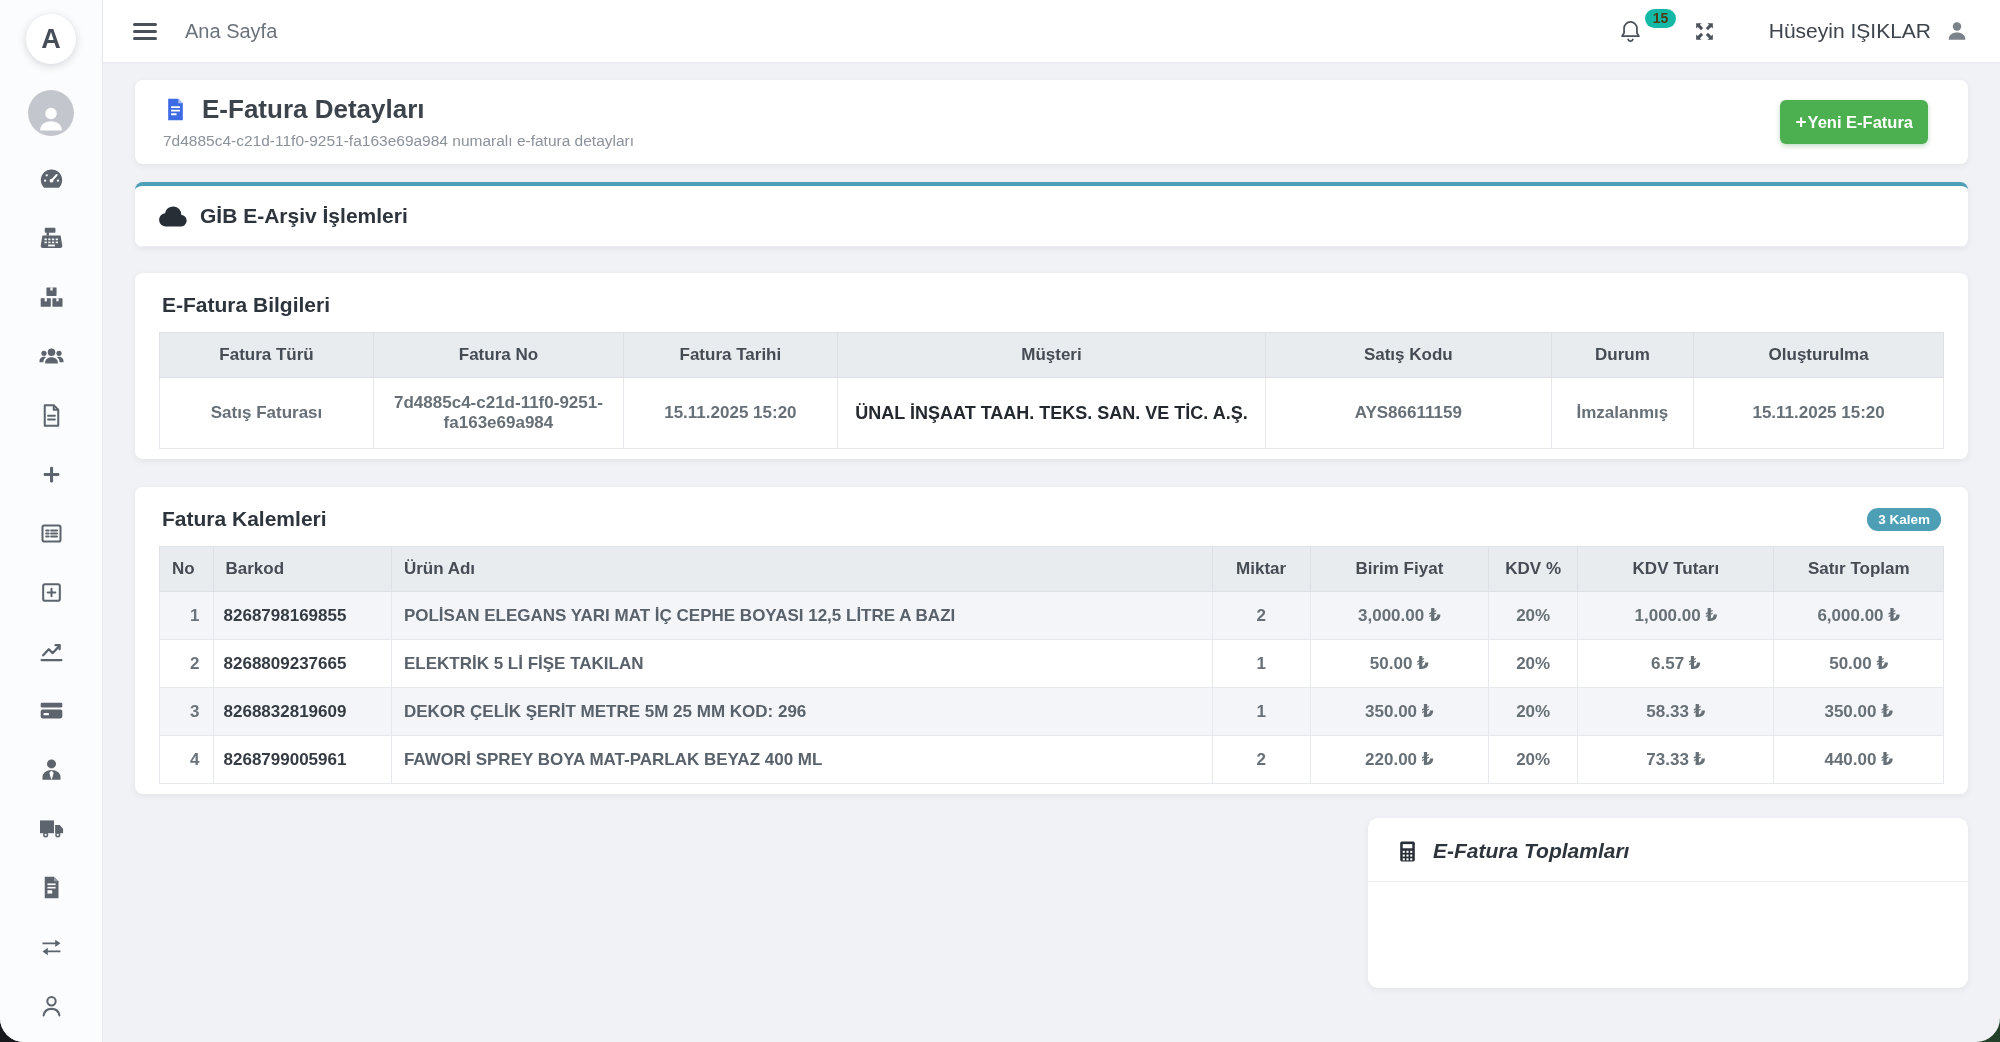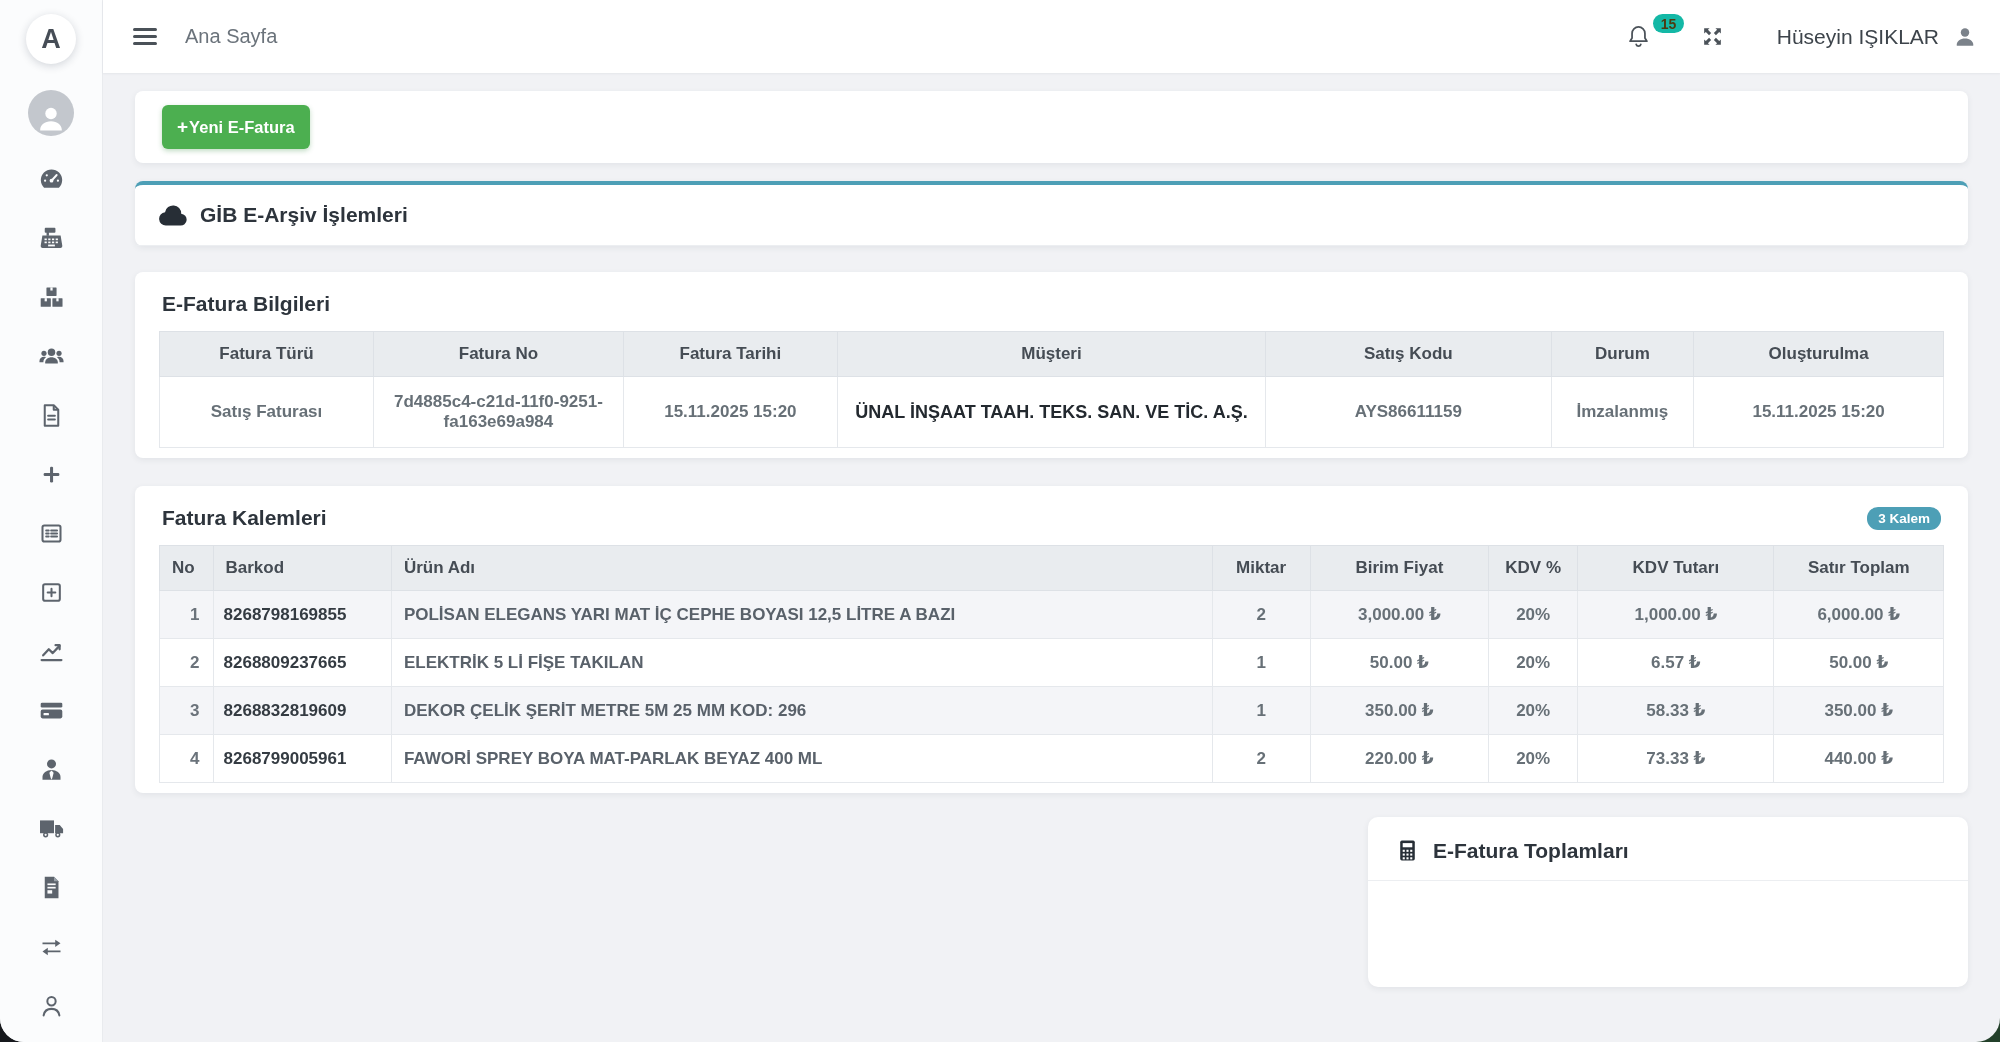--- a/index.html
+++ b/index.html
@@ -14,21 +14,21 @@
   .sidebar { width:103px; background:#fbfcfd; border-right:1px solid #e9ebee; display:flex; flex-direction:column; align-items:center; padding-top:14px; flex-shrink:0; }
   .logo { width:50px; height:50px; border-radius:50%; background:#fff; box-shadow:0 2px 8px rgba(30,40,60,.18); display:flex; align-items:center; justify-content:center; font-size:27px; font-weight:800; color:#464d56; cursor:pointer; }
   .avatar { width:46px; height:46px; border-radius:50%; background:#c3c7cd; margin-top:26px; display:flex; align-items:flex-end; justify-content:center; overflow:hidden; cursor:pointer; }
   .avatar svg { width:36px; height:36px; }
   .side-nav { margin-top:30px; display:flex; flex-direction:column; align-items:center; gap:32px; }
   .nav-icon { color:#5d646d; cursor:pointer; display:flex; }
   .nav-icon svg { width:27px; height:27px; }
 
   
   .main { flex:1; display:flex; flex-direction:column; min-width:0; }
-  .topbar { height:73px; background:#fff; display:flex; align-items:center; padding:0 22px 0 30px; flex-shrink:0; box-shadow:0 1px 2px rgba(40,50,70,.06); }
+  .topbar { height:62px; background:#fff; display:flex; align-items:center; padding:0 30px 0 30px; flex-shrink:0; box-shadow:0 1px 2px rgba(40,50,70,.06); }
   .hamburger { width:24px; display:flex; flex-direction:column; gap:4px; cursor:pointer; }
   .hamburger span { height:3px; background:#4a5158; border-radius:2px; }
   .breadcrumb { margin-left:28px; font-size:20px; color:#6b737b; cursor:pointer; }
   .topbar .spacer { flex:1; }
   .bell-wrap { position:relative; color:#4b5259; cursor:pointer; display:flex; }
   .bell-wrap svg { width:27px; height:27px; }
   .notif-badge { position:absolute; top:-9px; left:28px; background:#14b8a6; color:#4d3a10; font-size:14px; font-weight:700; border-radius:10px; padding:1.5px 8px; }
   .expand-btn { margin-left:48px; color:#4b5259; cursor:pointer; display:flex; }
   .expand-btn svg { width:25px; height:25px; }
   .user-name { margin-left:52px; font-size:21px; color:#3d444b; cursor:pointer; }
@@ -70,21 +70,21 @@
   .items-card { margin-bottom:24px; padding-bottom:10px; }
   .items-tbl tr:nth-child(odd) td { background:#f4f5f8; }
   .items-tbl td.c-no { text-align:right; padding-right:13px; color:#6b737b; }
   .items-tbl td.c-barkod { text-align:left; color:#343b42; }
   .items-tbl th.h-left { text-align:left; padding-left:12px; }
   .items-tbl td.c-urun { text-align:left; padding-left:12px; color:#59616a; }
 
   
   .totals-row { display:flex; justify-content:flex-end; }
   .totals-card { width:600px; height:170px; border-radius:10px; }
-  .totals-head { display:flex; align-items:center; gap:13px; padding:21px 27px 17px; border-bottom:1px solid #eceef1; }
+  .totals-head { display:flex; align-items:flex-start; gap:13px; padding:21px 27px 17px; border-bottom:1px solid #eceef1;font-style:italic; }
   .totals-head svg { width:25px; height:25px; color:#272e36; }
 </style>
 </head>
 <body>
 
 <div class="corner corner-bl"></div>
 <div class="corner corner-br"></div>
 
 <div class="app">
 
@@ -258,20 +258,35 @@
         <svg viewBox="0 0 24 24" fill="currentColor">
             <circle cx="12" cy="7.8" r="3.9"></circle>
             <path d="M12 13.4c4.3 0 7.6 2.5 7.6 5.6v1H4.4v-1c0-3.1 3.3-5.6 7.6-5.6z"></path>
           </svg>
       </div>
     </header>
 
     <div class="content">
 
       <section class="card title-card">
+        <div class="title-left">
+          <div class="trow">
+            <svg viewBox="0 0 24 24">
+                <path d="M5.5 2.5h9l4 4v15h-13z" fill="currentColor"></path>
+                <path d="M14.5 2.5v4h4z" fill="#a9c0f4"></path>
+                <g fill="#fff">
+                  <rect x="8" y="9" width="8" height="1.6" rx=".4"></rect>
+                  <rect x="8" y="12.2" width="8" height="1.6" rx=".4"></rect>
+                  <rect x="8" y="15.4" width="5" height="1.6" rx=".4"></rect>
+                </g>
+              </svg>
+            <h1 class="page-title">E-Fatura Detayları</h1>
+          </div>
+          <div class="page-subtitle">7d4885c4-c21d-11f0-9251-fa163e69a984 numaralı e-fatura detayları</div>
+        </div>
         <button class="btn-green">
           <span class="plus">+</span>
           <span>Yeni E-Fatura</span>
         </button>
       </section>
 
       <section class="card gib-card">
         <div class="gib-head">
           <svg viewBox="0 0 26 20" fill="currentColor">
               <path d="M7 19a6 6 0 0 1-.7-11.96A7.3 7.3 0 0 1 20.8 8.4 5.1 5.1 0 0 1 19.9 19z"></path>

